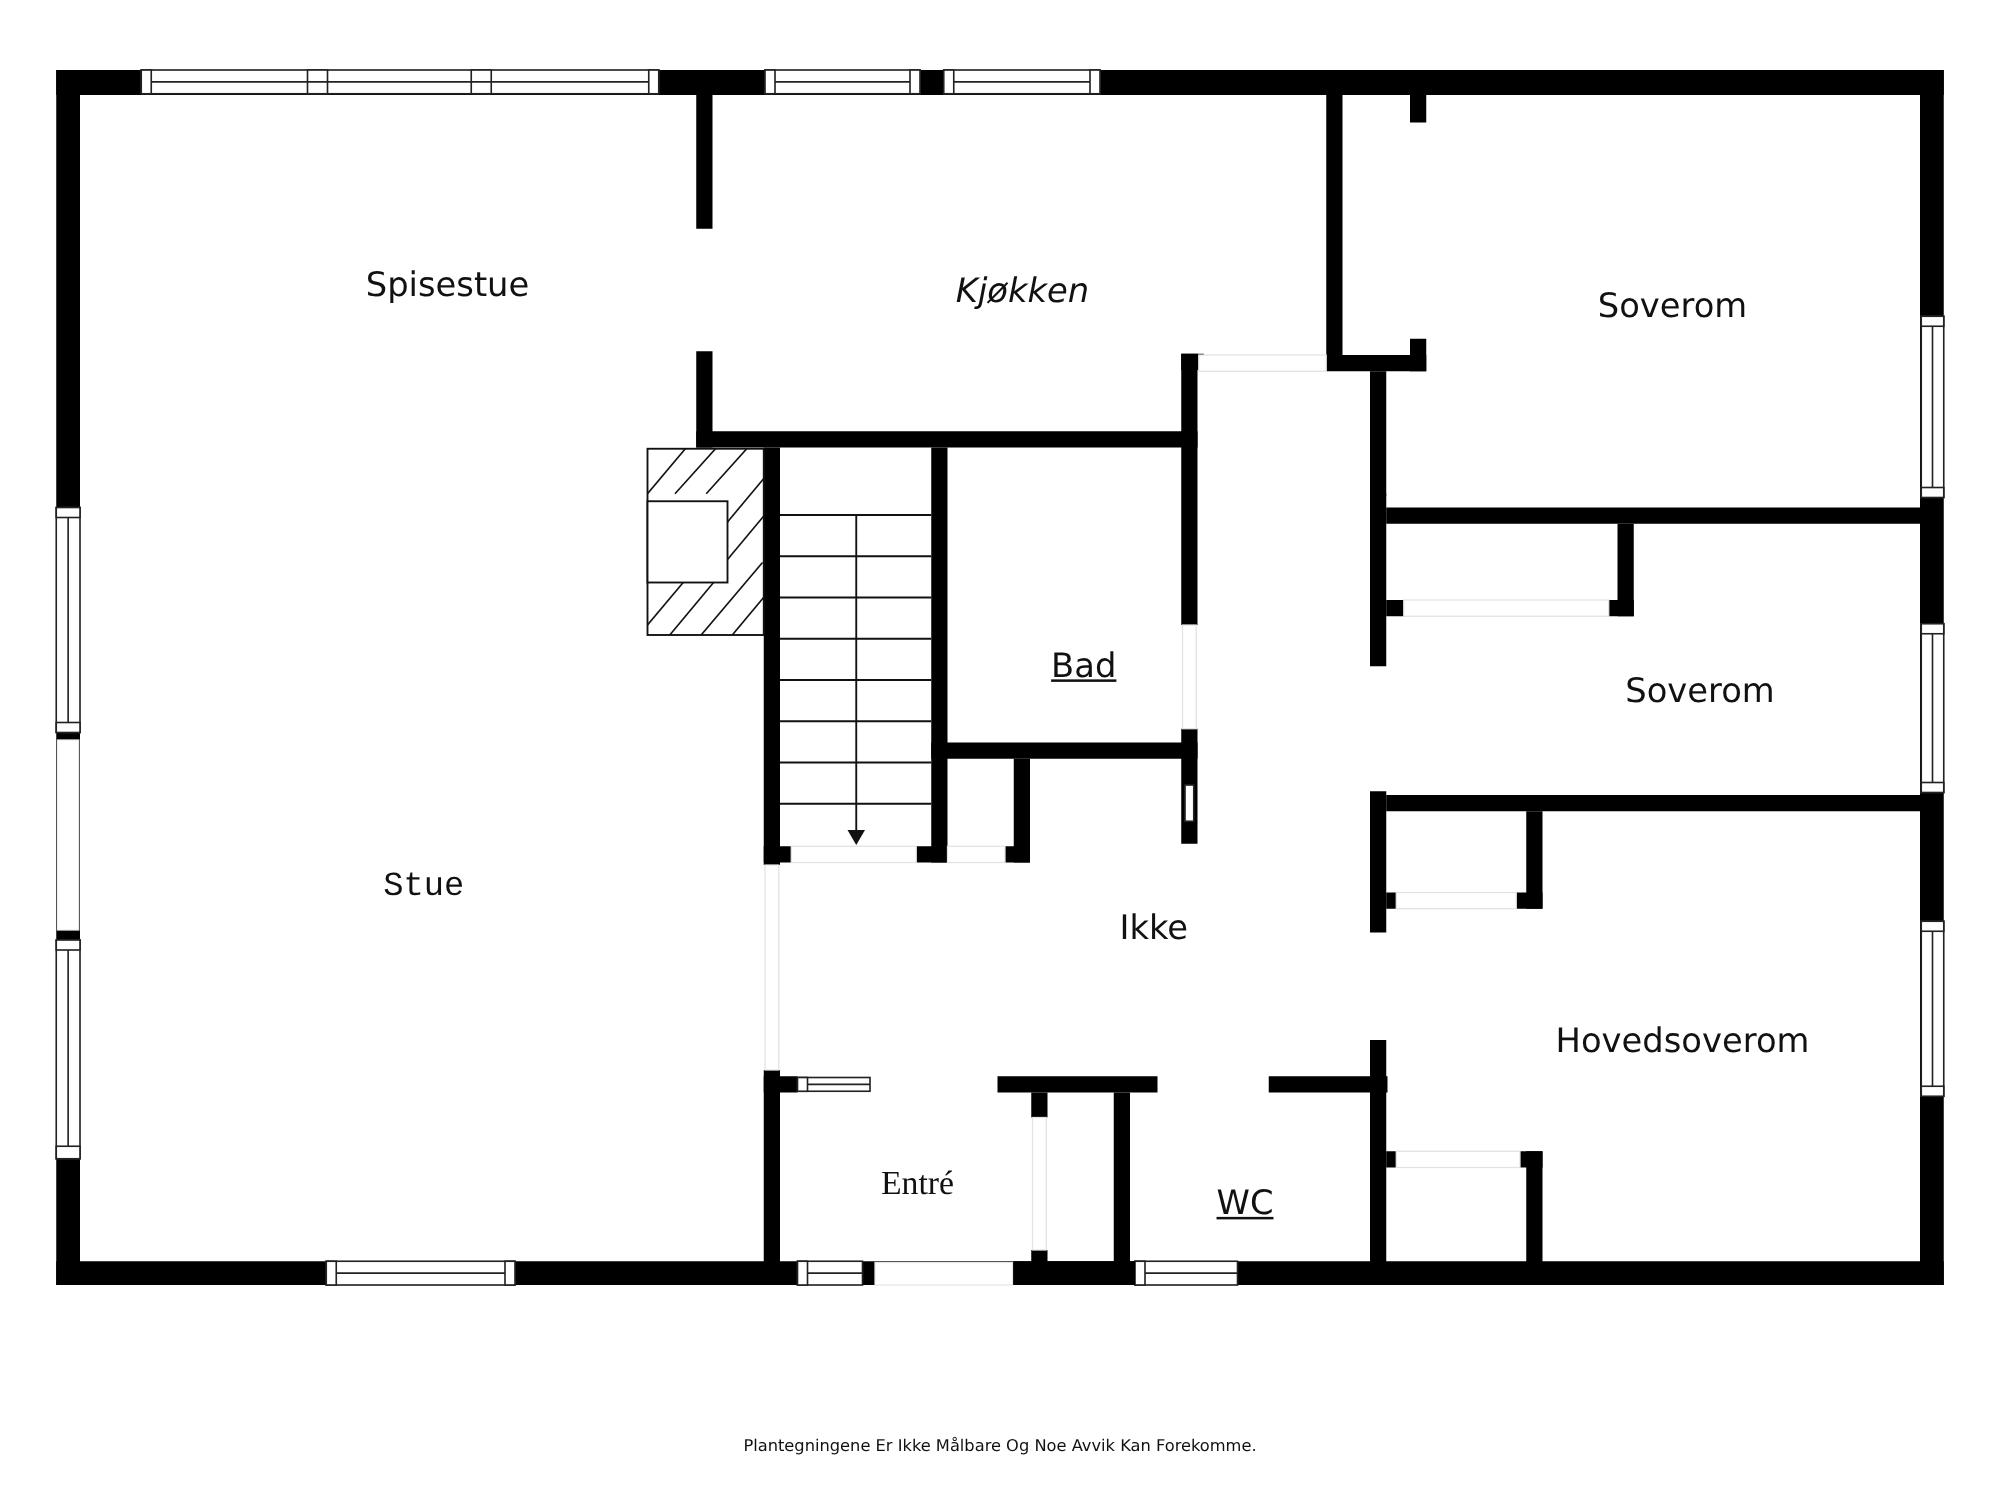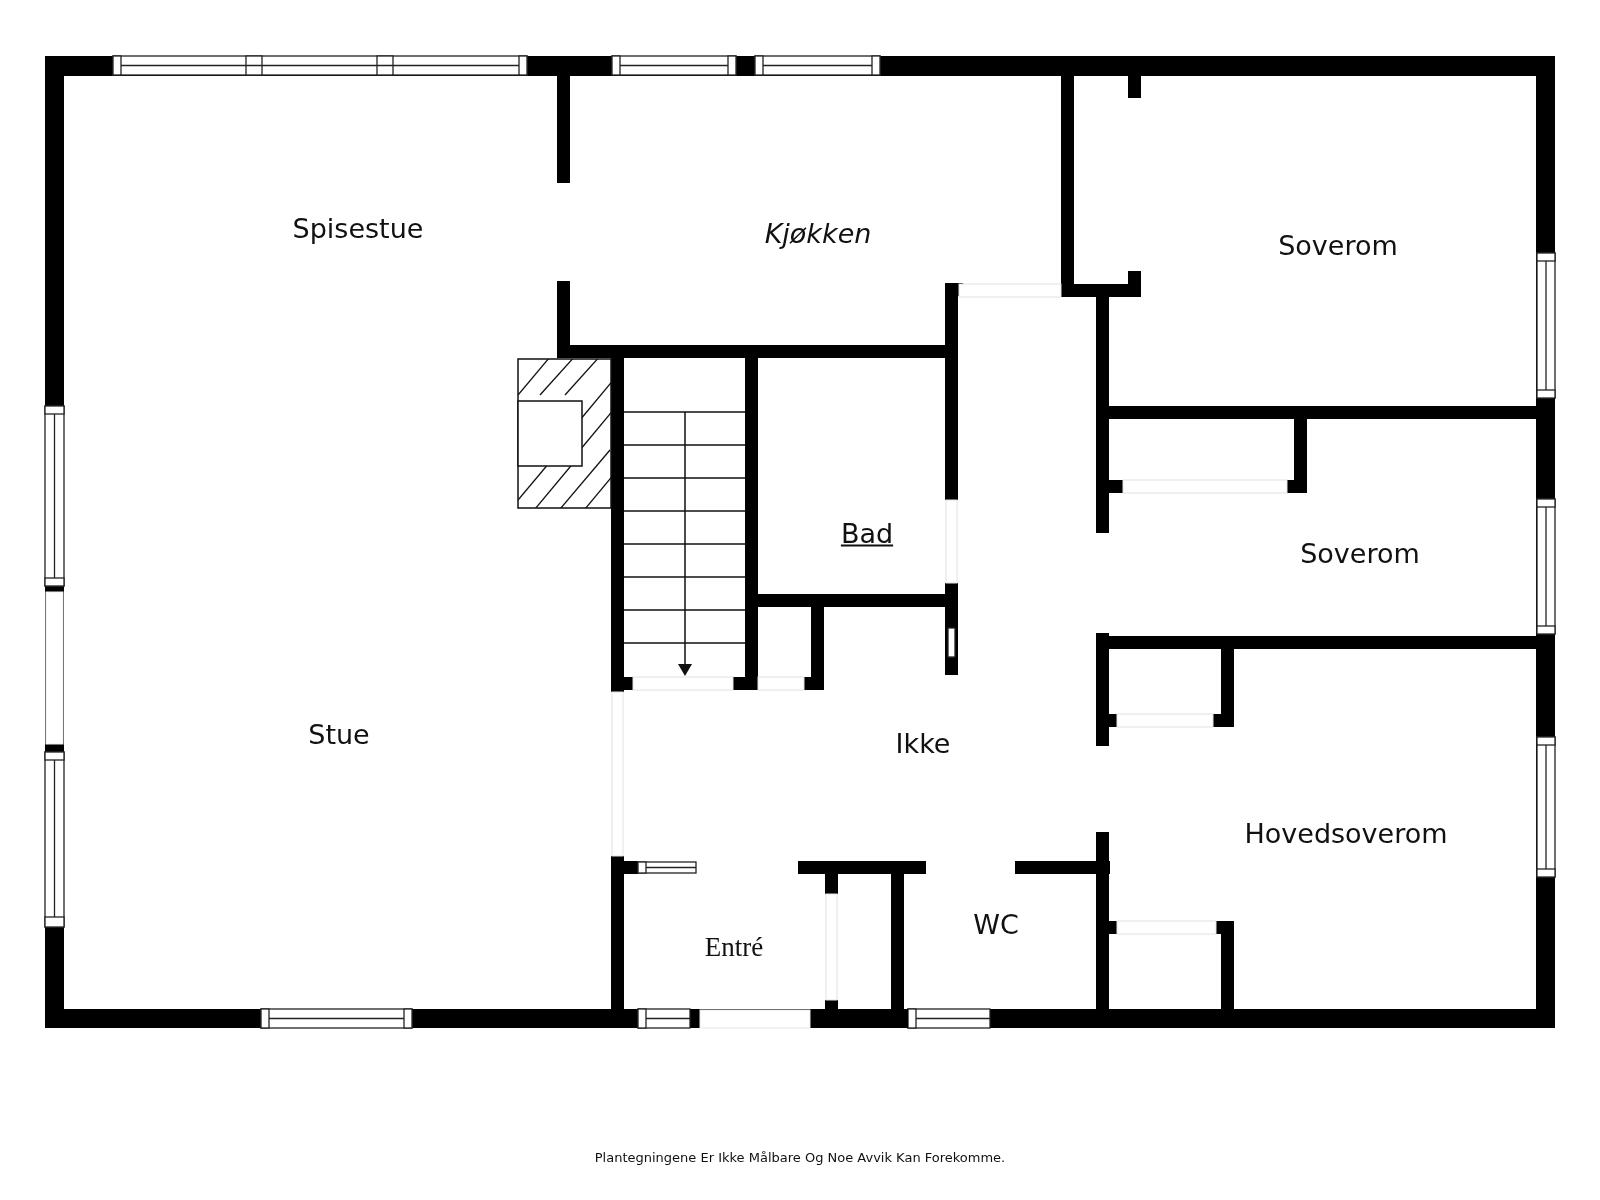--- a/index.html
+++ b/index.html
@@ -216,19 +216,19 @@
     <line x1="685" y1="412" x2="685" y2="665"></line>
   </g>
   <polygon points="678,664 692,664 685,676" fill="#111111"></polygon>
 </svg>
 
 <div class="label" style="left:330px;top:228px;margin-left:28px;">Spisestue</div>
 <div class="label" style="left:818px;top:233px;font-style:italic;">Kjøkken</div>
 <div class="label" style="left:1338px;top:245px;">Soverom</div>
 <div class="label" style="left:867px;top:533px;text-decoration:underline;">Bad</div>
 <div class="label" style="left:1360px;top:553px;">Soverom</div>
-<div class="label" style="left:339px;top:734px;">Stue</div>
+<div class="label" style="left:339px;top:710px;font-family:Liberation Mono, monospace;">Stue</div>
 <div class="label" style="left:923px;top:743px;">Ikke</div>
 <div class="label" style="left:1346px;top:833px;text-align:center;">Hovedsoverom</div>
 <div class="label" style="left:734px;top:947px;font-family:Liberation Serif, serif;">Entré</div>
-<div class="label" style="left:996px;top:924px;">WC</div>
+<div class="label" style="left:996px;top:963px;text-decoration:underline;">WC</div>
 
 <div class="footer">Plantegningene Er Ikke Målbare Og Noe Avvik Kan Forekomme.</div>
 
 </body></html>

